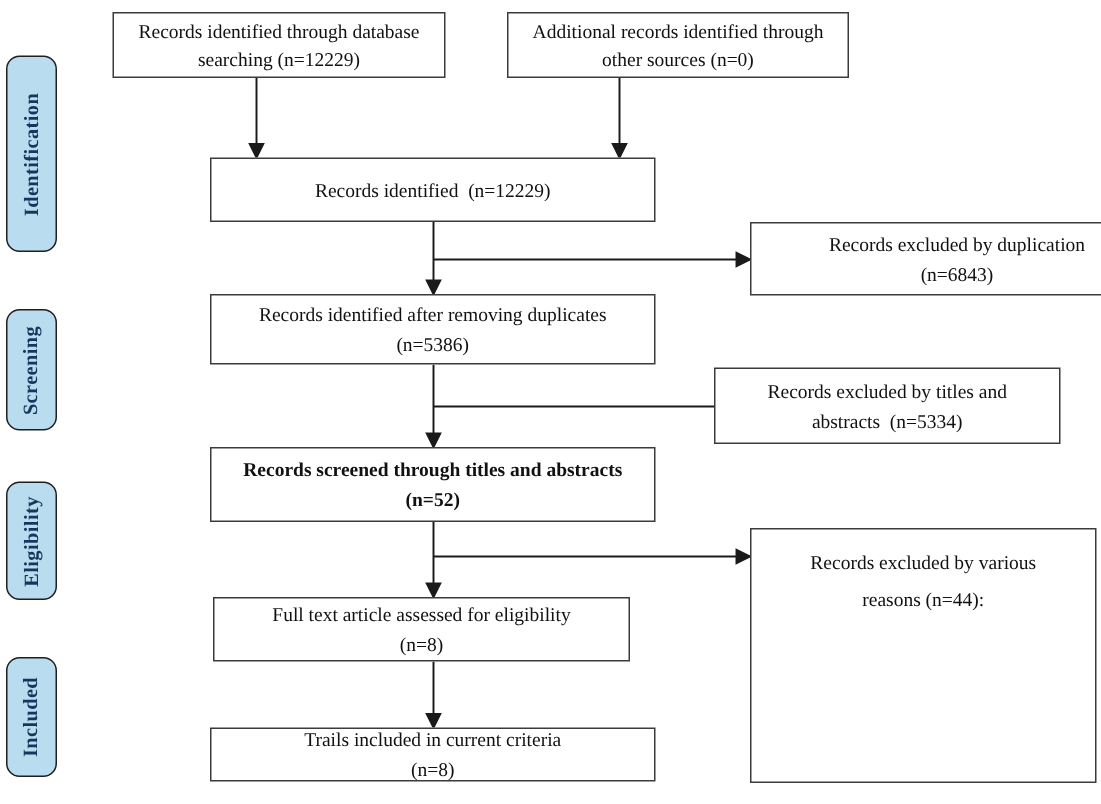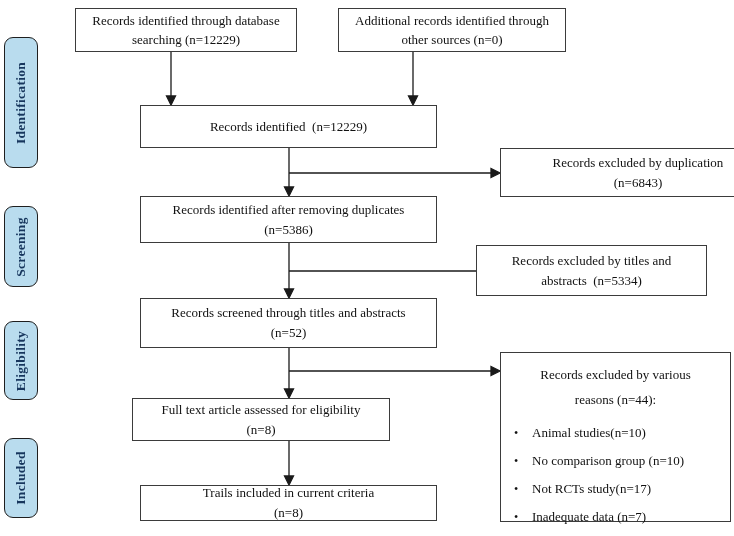--- a/index.html
+++ b/index.html
@@ -57,22 +57,22 @@
     text-align: center;
   }
   .line { white-space: pre; line-height: 20px; }
   .box-a { left: 75px;  top: 8px;   width: 222px; height: 44px; }
   .box-a .line, .box-b .line { line-height: 19px; }
   .box-b { left: 338px; top: 8px;   width: 228px; height: 44px; }
   .box-c { left: 140px; top: 105px; width: 297px; height: 43px; }
   .box-d { left: 500px; top: 148px; width: 276px; height: 49px; }
   .box-e { left: 140px; top: 196px; width: 297px; height: 47px; }
   .box-f { left: 476px; top: 245px; width: 231px; height: 51px; }
-  .box-g { left: 140px; top: 298px; width: 297px; height: 50px; }
-  .box-i { left: 132px; top: 398px; width: 258px; height: 43px; }
+  .box-g { left: 140px; top: 298px; width: 297px; height: 50px; font-weight: bold; }
+  .box-i { left: 142px; top: 398px; width: 278px; height: 43px; }
   .box-j { left: 140px; top: 485px; width: 297px; height: 36px; }
 
   
   .box-h {
     left: 500px; top: 352px; width: 231px; height: 170px;
     justify-content: flex-start;
     padding-top: 9px;
   }
   .box-h .line { line-height: 25px; }
   .bullets {
@@ -176,26 +176,20 @@
   </div>
 
   <div class="box box-g">
     <div class="line">Records screened through titles and abstracts</div>
     <div class="line">(n=52)</div>
   </div>
 
   <div class="box box-h">
     <div class="line">Records excluded by various</div>
     <div class="line">reasons (n=44):</div>
-    <ul class="bullets">
-      <li>Animal studies(n=10)</li>
-      <li>No comparison group (n=10)</li>
-      <li>Not RCTs study(n=17)</li>
-      <li>Inadequate data (n=7)</li>
-    </ul>
   </div>
 
   <div class="box box-i">
     <div class="line">Full text article assessed for eligibility</div>
     <div class="line">(n=8)</div>
   </div>
 
   <div class="box box-j">
     <div class="line">Trails included in current criteria</div>
     <div class="line">(n=8)</div>

